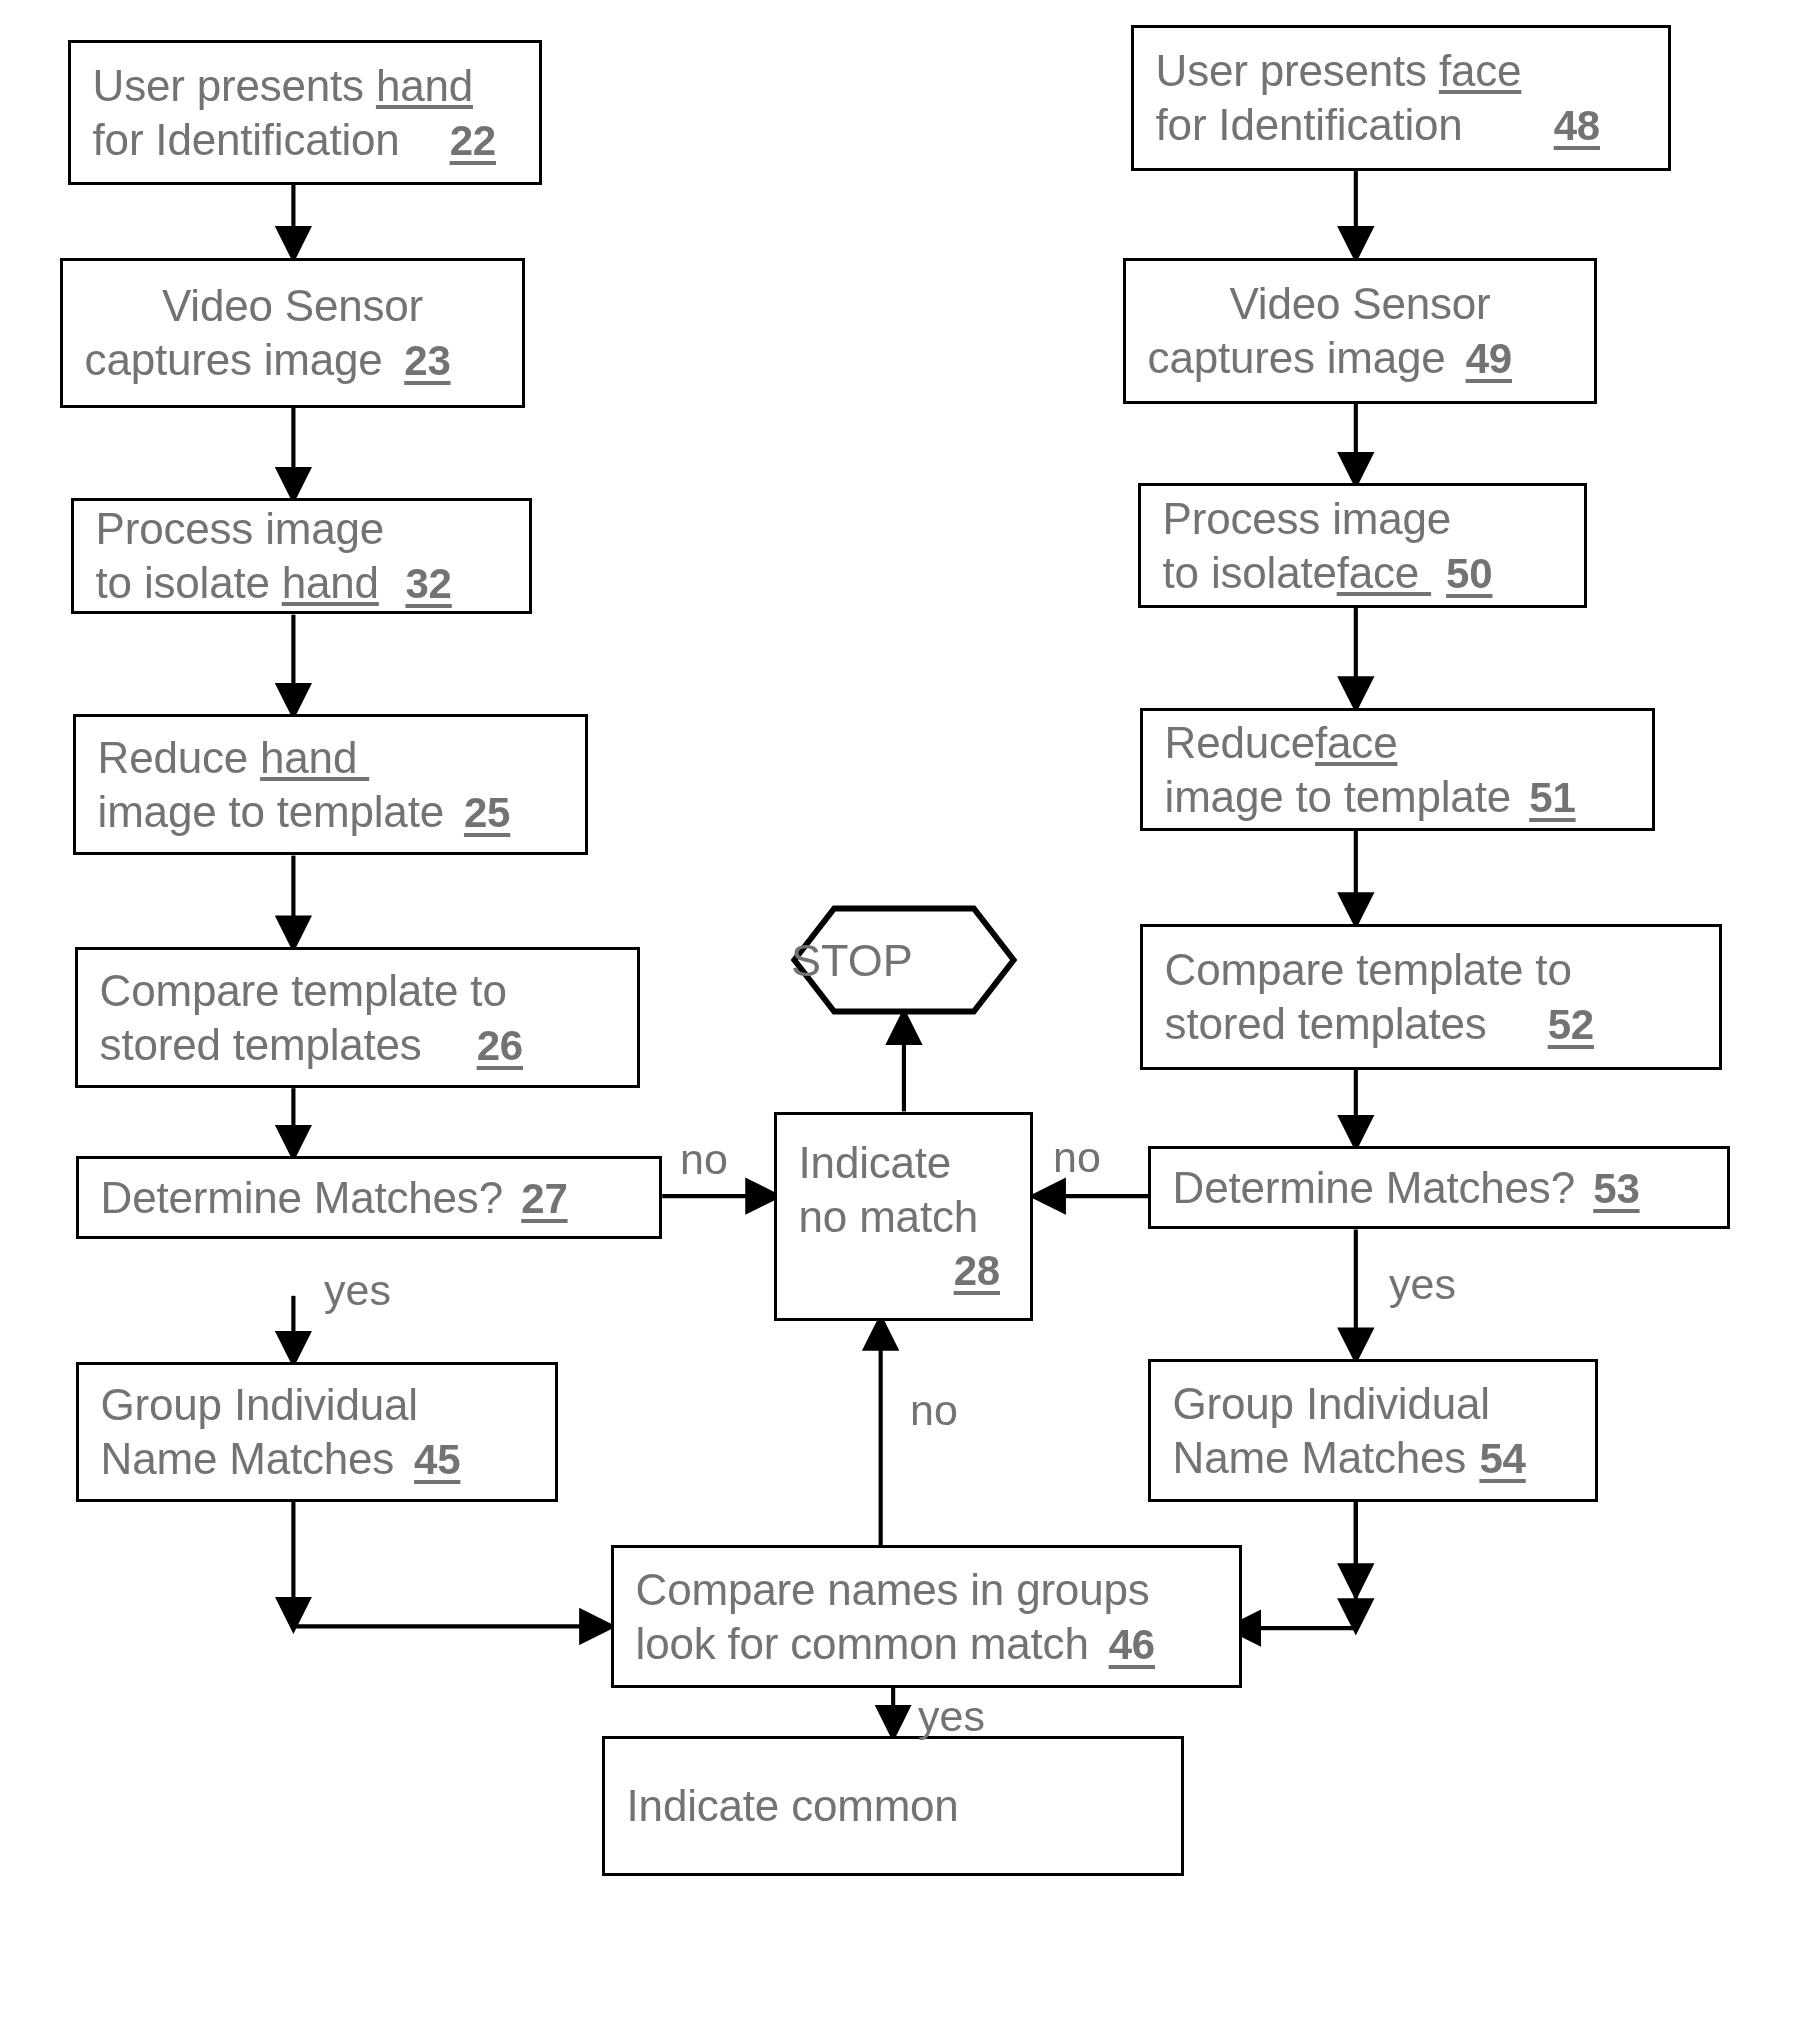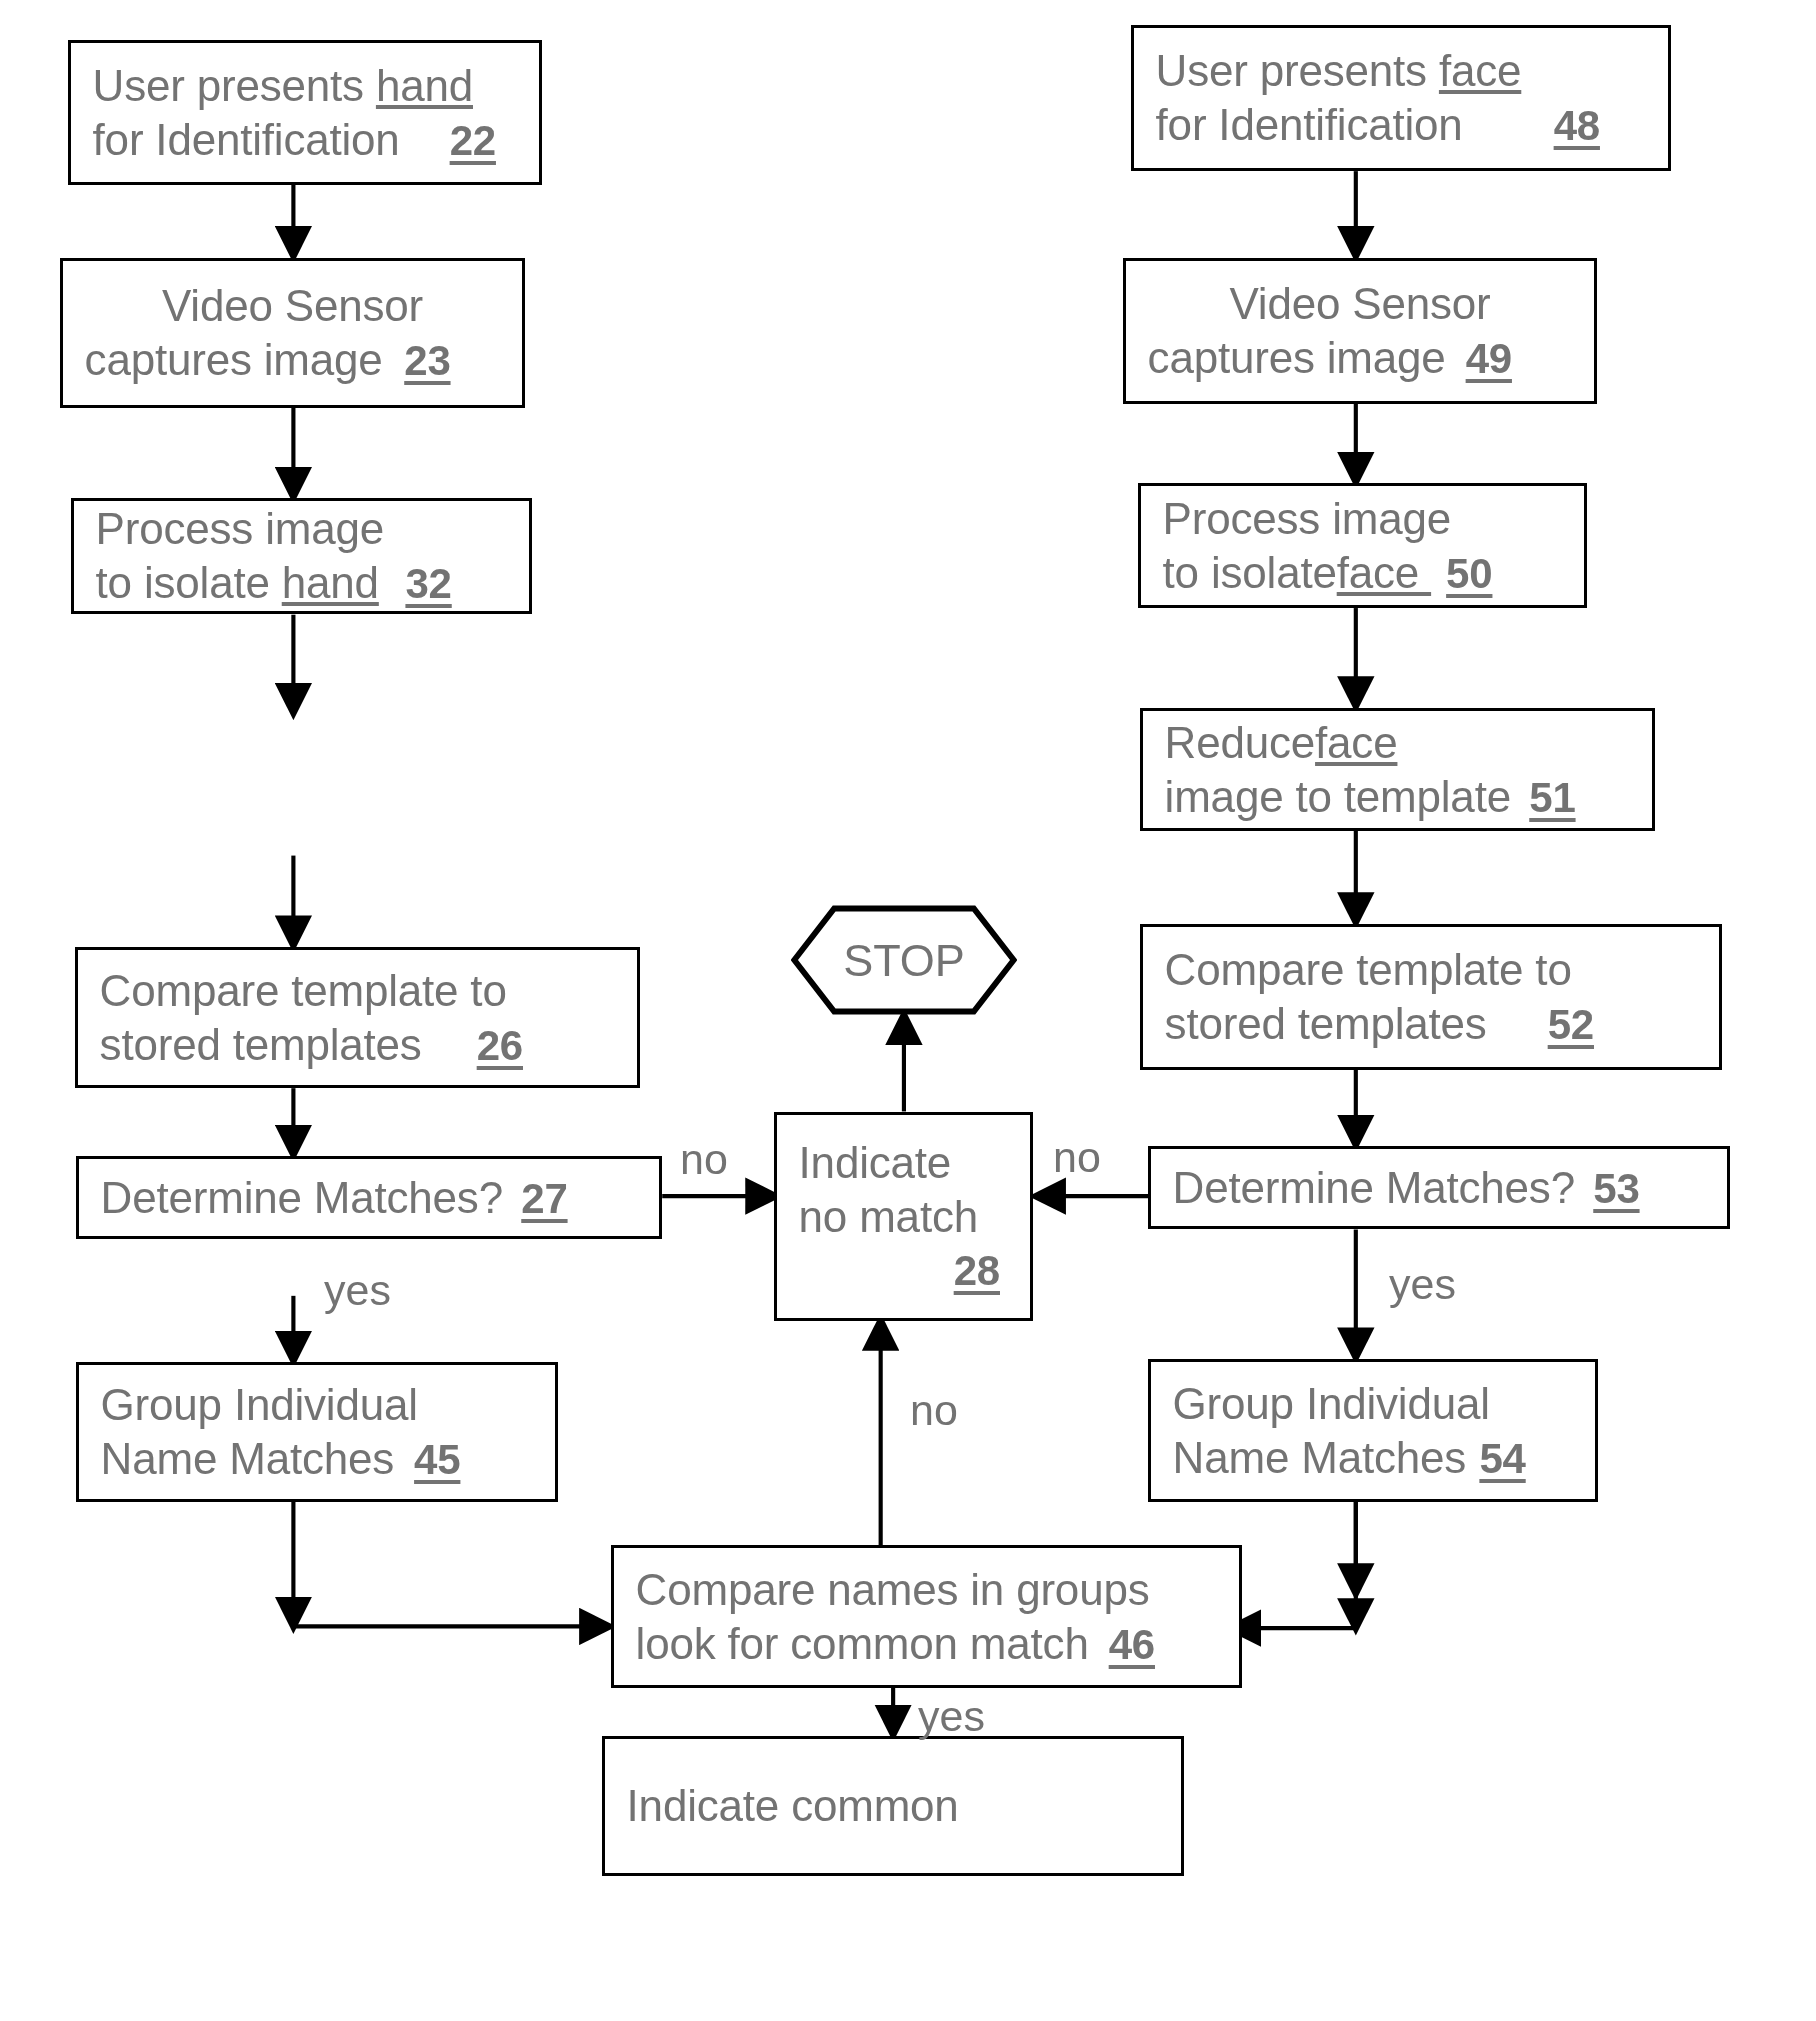--- a/index.html
+++ b/index.html
@@ -43,21 +43,20 @@
   }
   
   .stop-wrap {
     position: absolute;
   }
   .stop-wrap svg { display: block; }
   .stop-label {
     position: absolute;
     left: 0; right: 0; top: 50%;
     transform: translateY(-50%);
-    text-align: center;
     font-size: 45px;
     line-height: 1;
     pointer-events: none;
   }
   
   .edge-label {
     position: absolute;
     font-size: 43px;
     line-height: 1;
     white-space: nowrap;
@@ -129,20 +128,24 @@
   <div class="node" style="left:60px; top:258px; width:465px; height:150px;">
     <div class="line center"><span>Video Sensor</span></div>
     <div class="line"><span>captures image</span><span style="display:inline-block;width:21.6px;"></span><span class="num">23</span></div>
   </div>
 
   <div class="node" style="left:71px; top:498px; width:461px; height:116px;">
     <div class="line"><span>Process image</span></div>
     <div class="line"><span>to isolate </span><span class="u">hand</span><span style="display:inline-block;width:26.6px;"></span><span class="num">32</span></div>
   </div>
 
+  <div class="node" style="left:73px; top:714px; width:515px; height:141px;">
+    <div class="line"><span>Reduce </span><span class="u">hand </span></div>
+    <div class="line"><span>image to template</span><span style="display:inline-block;width:20px;"></span><span class="num">25</span></div>
+  </div>
 
   <div class="node" style="left:75px; top:947px; width:565px; height:141px;">
     <div class="line"><span>Compare template to</span></div>
     <div class="line"><span>stored templates</span><span style="display:inline-block;width:55px;"></span><span class="num">26</span></div>
   </div>
 
   <div class="node" style="left:76px; top:1156px; width:586px; height:83px;">
     <div class="line"><span>Determine Matches?</span><span style="display:inline-block;width:18.3px;"></span><span class="num">27</span></div>
   </div>
 

